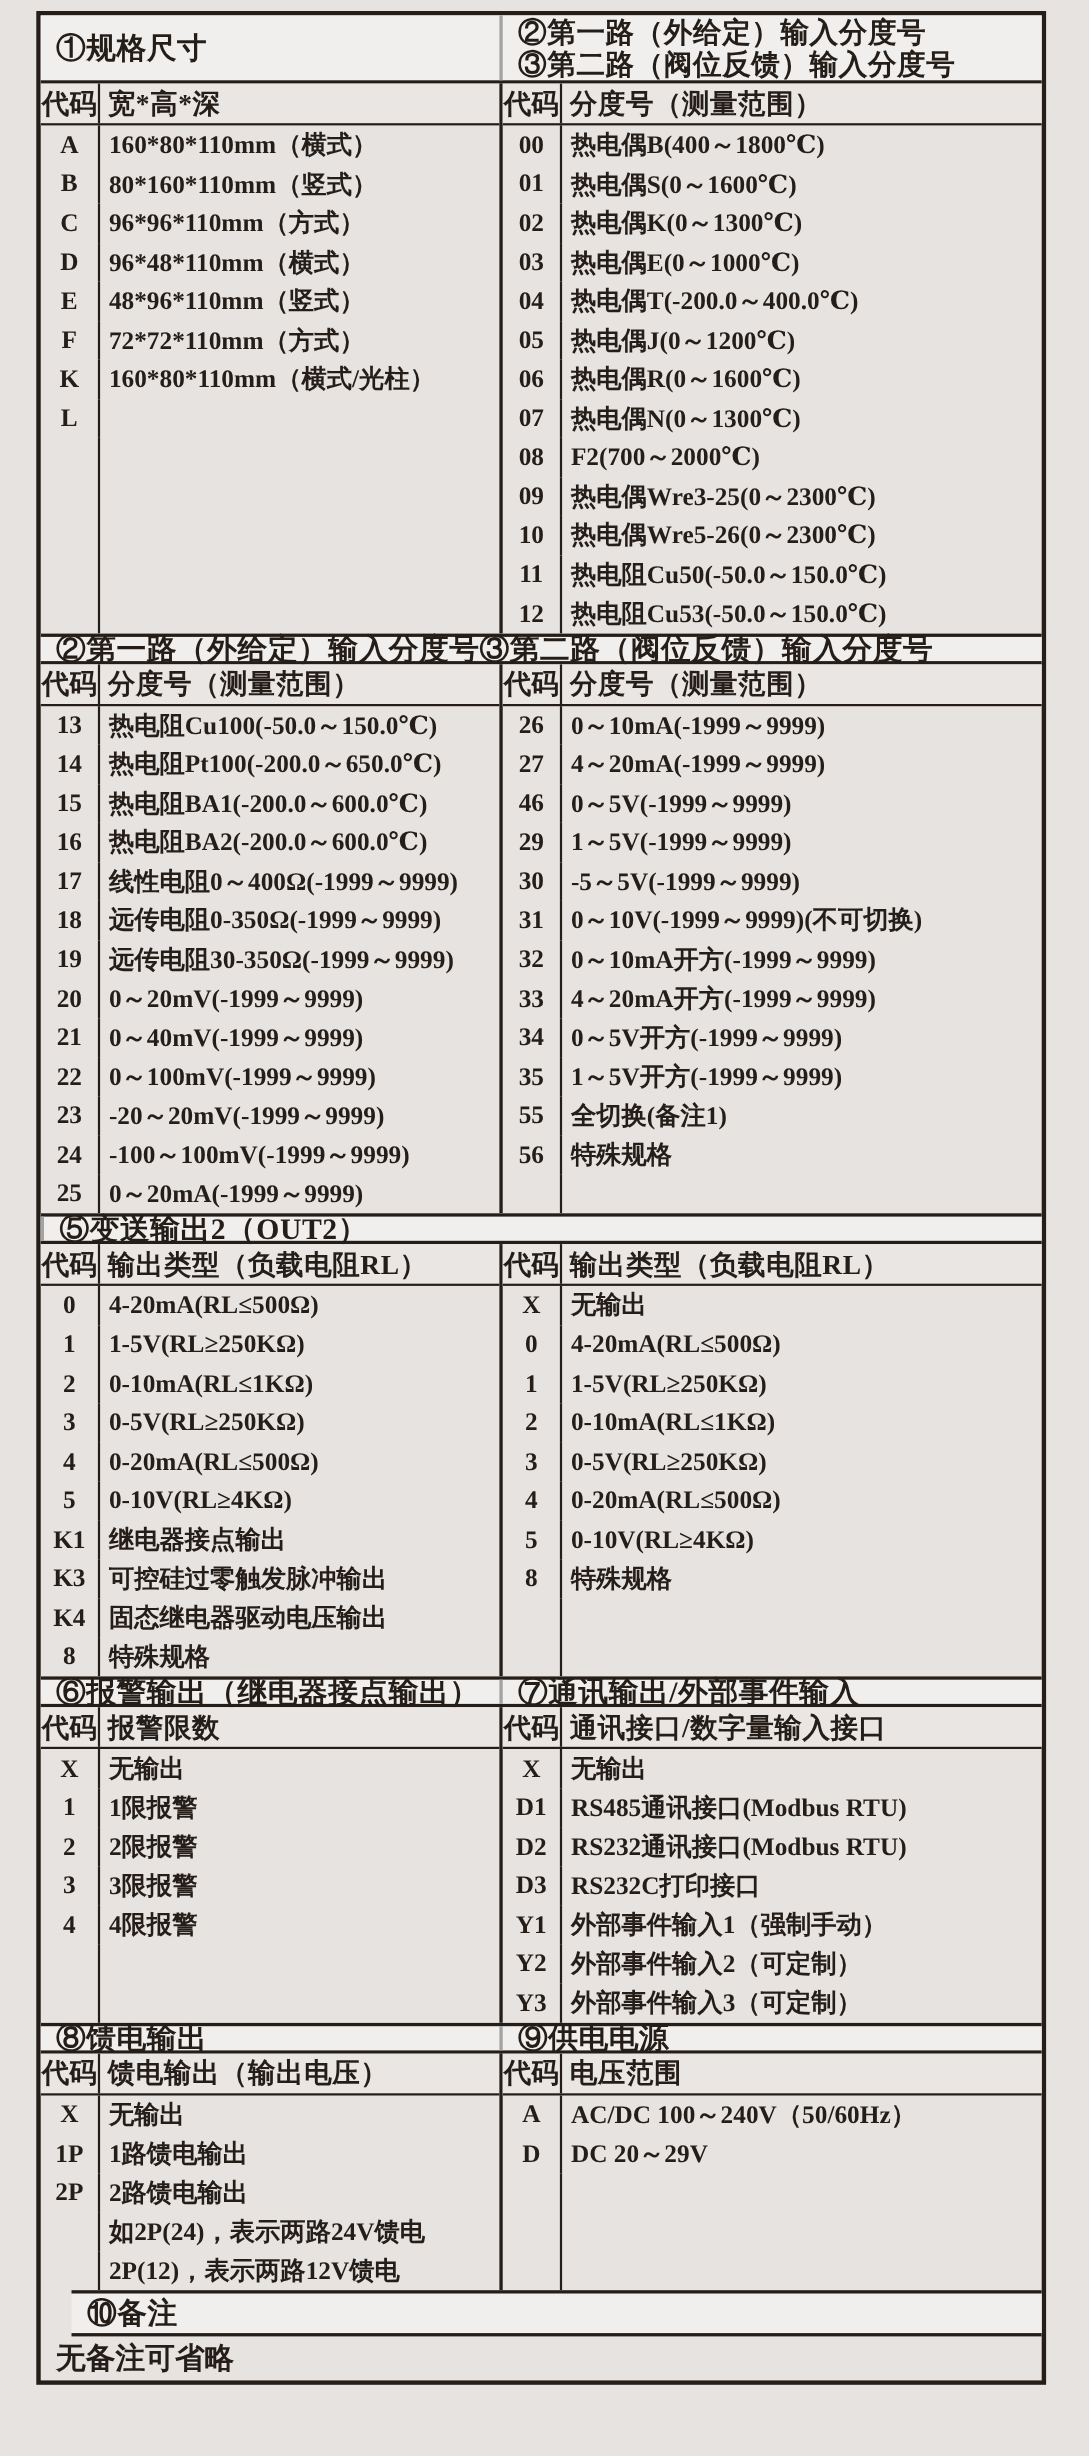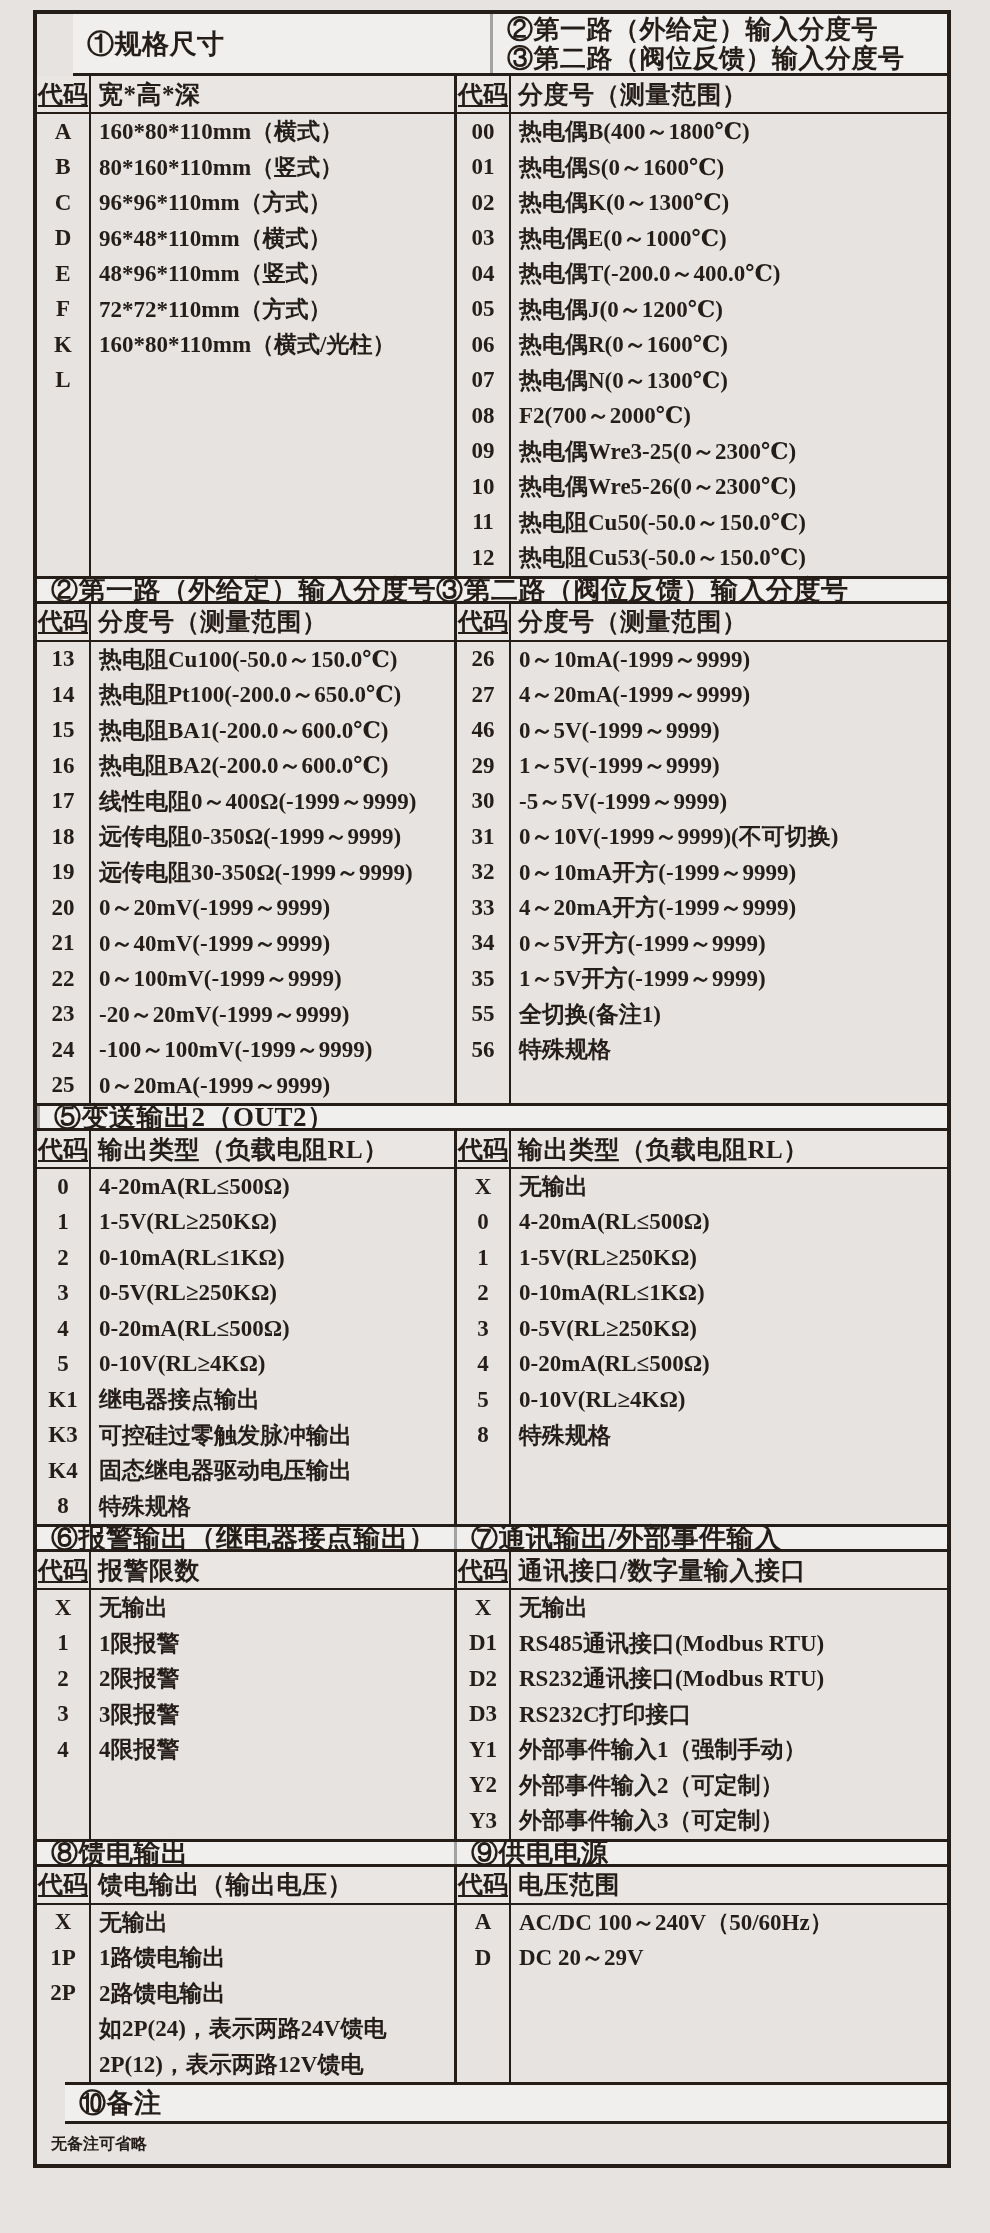--- a/index.html
+++ b/index.html
@@ -31,39 +31,38 @@
   .band-cell {
     display: flex; flex-direction: column; justify-content: center;
     padding-left: 14px;
     font-size: 27px;
     line-height: 30px;
     letter-spacing: 0.5px;
   }
   .band-cell.left { width: 417px; flex: 0 0 417px; }
   .band-cell.right { flex: 1 1 auto; border-left: 3px solid #a3a3a3; }
   .band-cell.full { flex: 1 1 auto; }
-  .band.h-top { height: 62px; margin-left: 36px; }
+  .band.h-top { height: 62px; }
   .band.h-mid { height: 28px; }
   .band.h-bot { height: 42px; margin-left: 28px; }
   
   .sec-body { display: flex; align-items: stretch; flex: 0 0 auto; }
   .half { display: flex; flex-direction: column; }
   .half.left  { width: 417px; flex: 0 0 417px; }
   .half.right { flex: 1 1 auto; border-left: 3px solid #241d18; }
   .colheader {
     display: flex; height: 38px; flex: 0 0 38px;
     border-bottom: 2.5px solid #241d18;
     background: #e9e6e4;
   }
   .colheader .code {
     width: 54px; flex: 0 0 54px;
     border-right: 2.5px solid #241d18;
     display: flex; align-items: center; justify-content: center;
     font-size: 25px;
-    text-decoration: underline;
   }
   .colheader .desc {
     flex: 1 1 auto; display: flex; align-items: center;
     padding-left: 7px; font-size: 25px; letter-spacing: 0.5px;
   }
   .row { display: flex; height: 35.5px; flex: 0 0 35.5px; }
   .row .code {
     width: 54px; flex: 0 0 54px;
     border-right: 2.5px solid #241d18;
     display: flex; align-items: center; justify-content: center;
@@ -71,21 +70,21 @@
   }
   .row .desc {
     flex: 1 1 auto; display: flex; align-items: center;
     padding-left: 8px; font-size: 23px; white-space: nowrap;
   }
   .row.fill { height: auto; flex: 1 1 auto; }
   
   .note-row {
     height: 40px; flex: 0 0 40px;
     display: flex; align-items: center;
-    padding-left: 14px; font-size: 16px;
+    padding-left: 14px; font-size: 27px;
   }
 </style>
 </head>
 <body>
 
 <div class="spec-table">
 
   <div class="band no-top h-top">
     <div class="band-cell left">
       <span>①规格尺寸</span>

